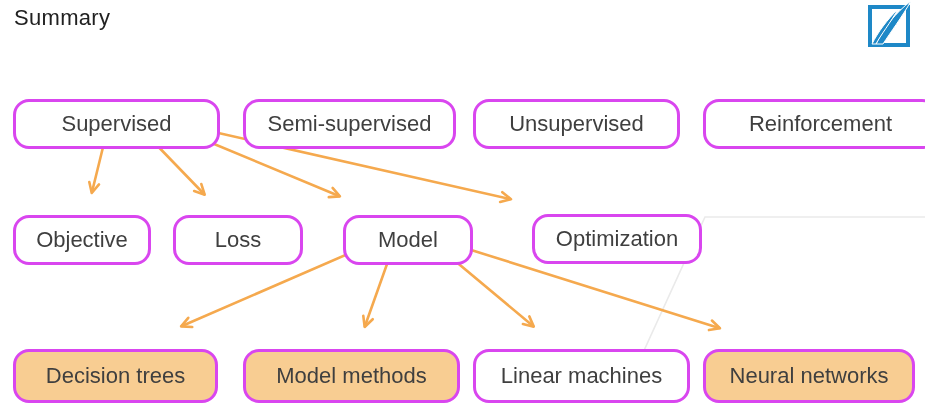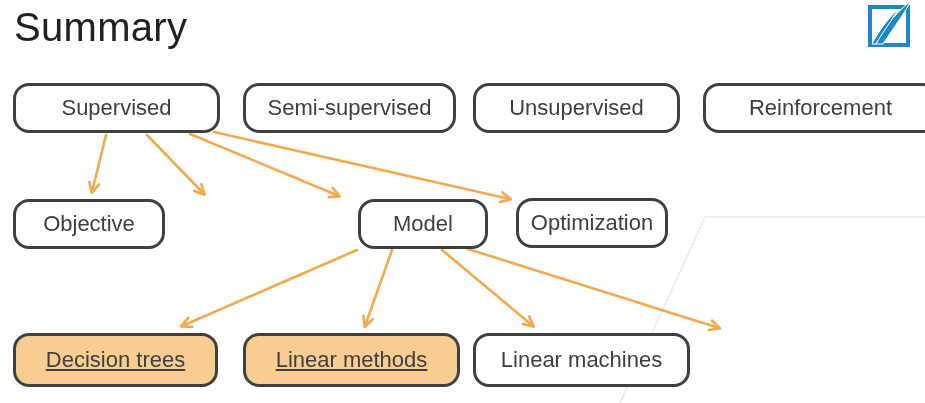--- a/index.html
+++ b/index.html
@@ -8,43 +8,44 @@
     width: 925px;
     height: 403px;
     background: #ffffff;
     overflow: hidden;
     font-family: "Liberation Sans", "DejaVu Sans", sans-serif;
   }
   #page-title {
     position: absolute;
     left: 14px;
     top: 5px;
-    font-size: 40px;
+    font-size: 22px;
     font-weight: 500;
     letter-spacing: 0.3px;
     color: #212121;
   }
   .layer-svg {
     position: absolute;
     left: 0; top: 0;
     width: 925px; height: 403px;
   }
   .node {
     position: absolute;
     box-sizing: border-box;
-    border: 3px solid #404040;
+    border: 3px solid #d946ef;
     border-radius: 16px;
     background: #ffffff;
     display: flex;
     align-items: center;
     justify-content: center;
     font-size: 22px;
     color: #3F3F3F;
+    margin-top: 16px;
   }
-  .node.filled { background: #F8CD92; text-decoration: underline; }
+  .node.filled { background: #F8CD92; }
   #logo {
     position: absolute;
     left: 862px;
     top: 0px;
     width: 52px;
     height: 50px;
   }
 </style>
 </head>
 <body>
@@ -87,33 +88,39 @@
   <div class="node" style="left:473px; top:83px;  width:207px; height:50px">
       <span>Unsupervised</span>
     </div>
   <div class="node" style="left:243px; top:83px;  width:213px; height:50px">
       <span>Semi-supervised</span>
     </div>
   <div class="node" style="left:703px; top:83px;  width:235px; height:50px">
       <span>Reinforcement</span>
     </div>
 
-  <div class="node" style="left:13px;  top:199px; width:152px; height:50px">
+  <div class="node" style="left:13px;  top:199px; width:138px; height:50px">
       <span>Objective</span>
     </div>
-  <div class="node" style="left:358px; top:199px; width:130px; height:50px">
+  <div class="node" style="left:173px; top:199px; width:130px; height:50px">
+      <span>Loss</span>
+    </div>
+  <div class="node" style="left:343px; top:199px; width:130px; height:50px">
       <span>Model</span>
     </div>
-  <div class="node" style="left:516px; top:198px; width:152px; height:50px">
+  <div class="node" style="left:532px; top:198px; width:170px; height:50px">
       <span>Optimization</span>
     </div>
 
   <div class="node filled" style="left:13px;  top:333px; width:205px; height:54px">
       <span>Decision trees</span>
     </div>
   <div class="node filled" style="left:243px; top:333px; width:217px; height:54px">
-      <span>Linear methods</span>
+      <span>Model methods</span>
     </div>
   <div class="node" style="left:473px; top:333px; width:217px; height:54px">
       <span>Linear machines</span>
+    </div>
+  <div class="node filled" style="left:703px; top:333px; width:212px; height:54px">
+      <span>Neural networks</span>
     </div>
 
 </div>
 
 </body></html>

